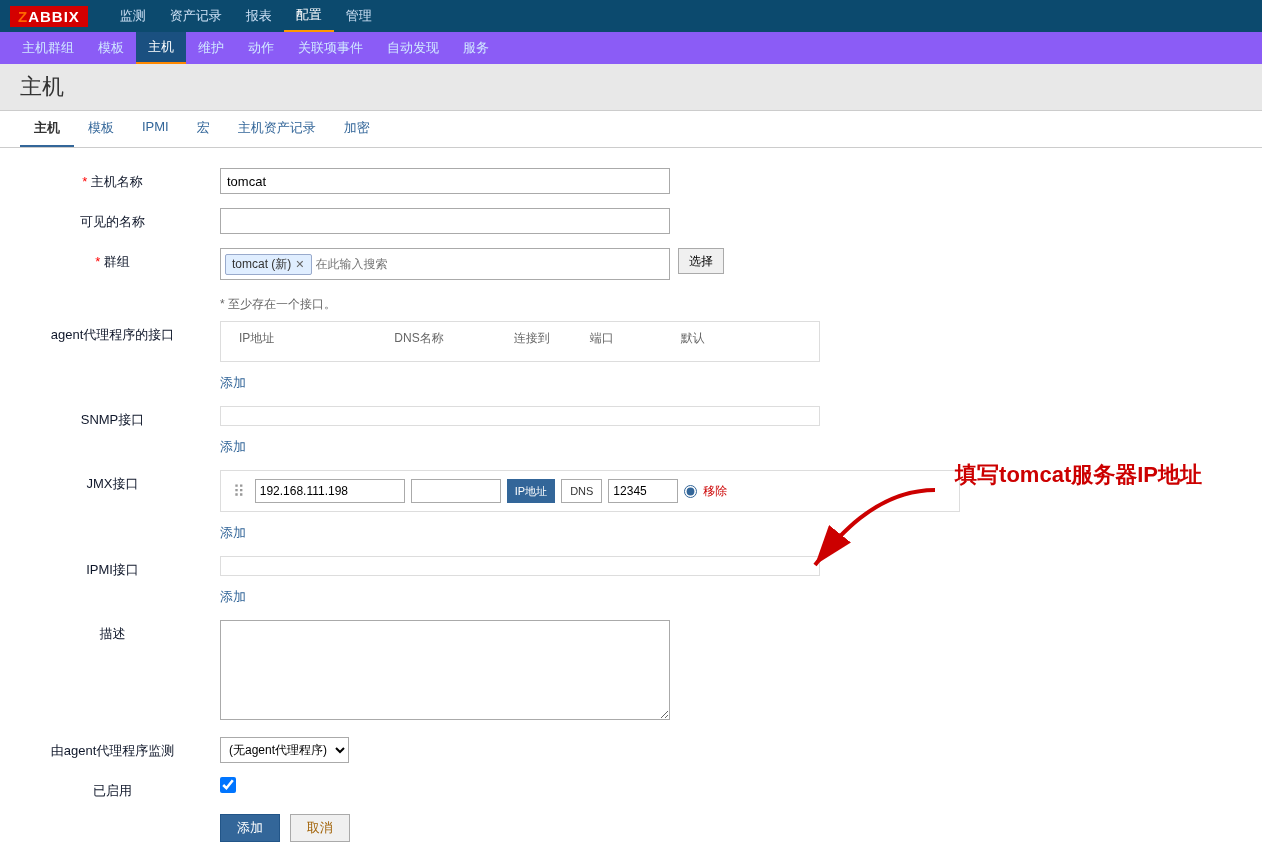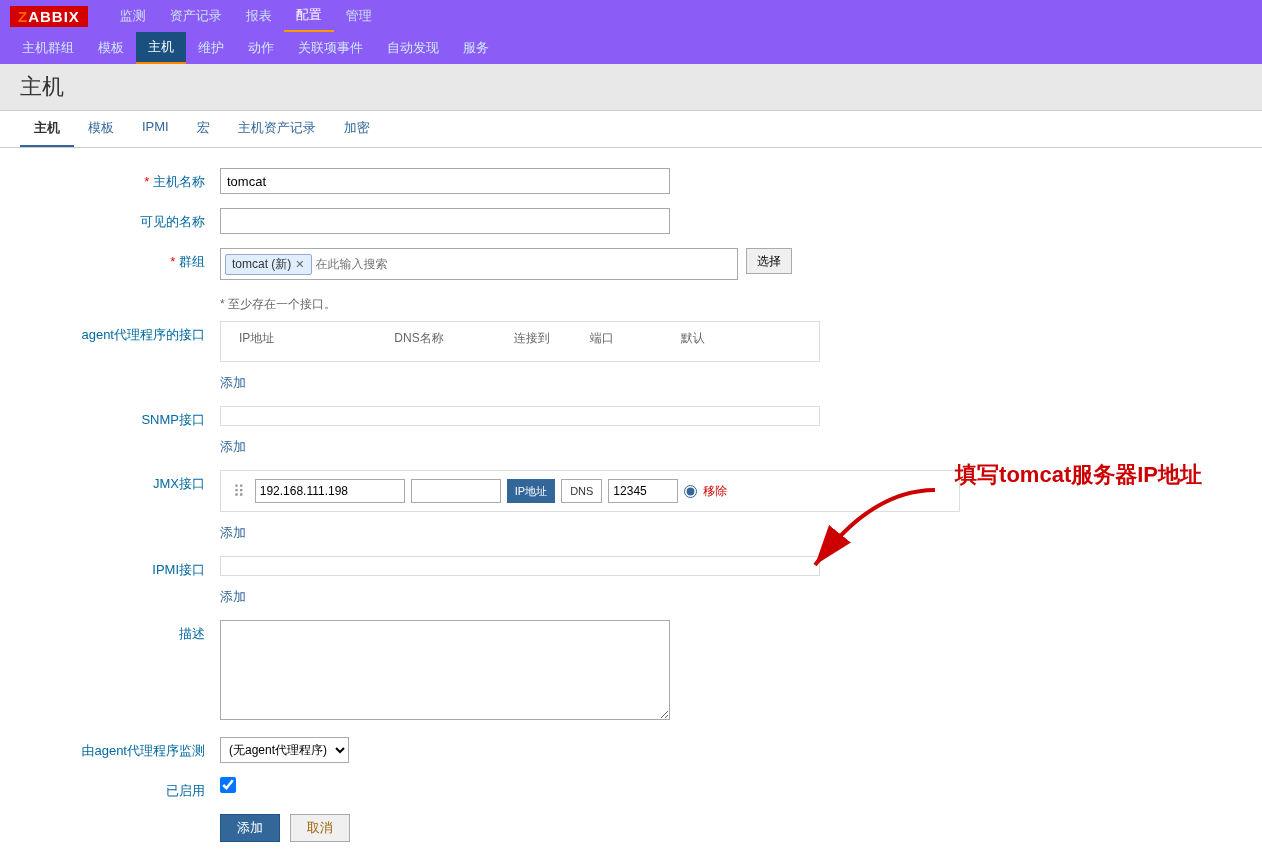--- a/index.html
+++ b/index.html
@@ -1,20 +1,20 @@
 <!DOCTYPE html>
 <html><head>
   <meta charset="utf-8">
   <style>
     * { box-sizing: border-box; margin: 0; padding: 0; }
     body { font-family: Arial, sans-serif; font-size: 13px; background: #f0f0f0; color: #333; }
 
     
     .top-nav {
-      background: #8b5cf6;
+      background: #0c4a6e;
       height: 32px;
       display: flex;
       align-items: center;
       padding: 8px 10px;
     }
     .logo {
       background: #d40000;
       color: white;
       font-weight: bold;
       font-size: 15px;
@@ -101,46 +101,46 @@
 
     
     .form-row {
       display: flex;
       align-items: flex-start;
       margin-bottom: 14px;
       padding: 0 20px;
     }
     .form-label {
       width: 200px;
-      text-align: right;
+      text-align: center;
       padding-right: 15px;
       padding-top: 5px;
       font-size: 13px;
-      color: #0369a1;
+      color: #0f172a;
       flex-shrink: 0;
     }
     .form-label.required::before {
       content: '* ';
       color: red;
     }
     .form-content {
       flex: 1;
       max-width: 600px;
     }
     .form-input {
       width: 450px;
       height: 26px;
       border: 1px solid #aaa;
       padding: 2px 6px;
       font-size: 13px;
     }
 
     
     .group-field {
-      width: 518px;
+      width: 450px;
       border: 1px solid #aaa;
       padding: 4px;
       min-height: 32px;
       display: flex;
       flex-wrap: wrap;
       align-items: center;
       gap: 4px;
     }
     .tag {
       background: #e0eeff;

